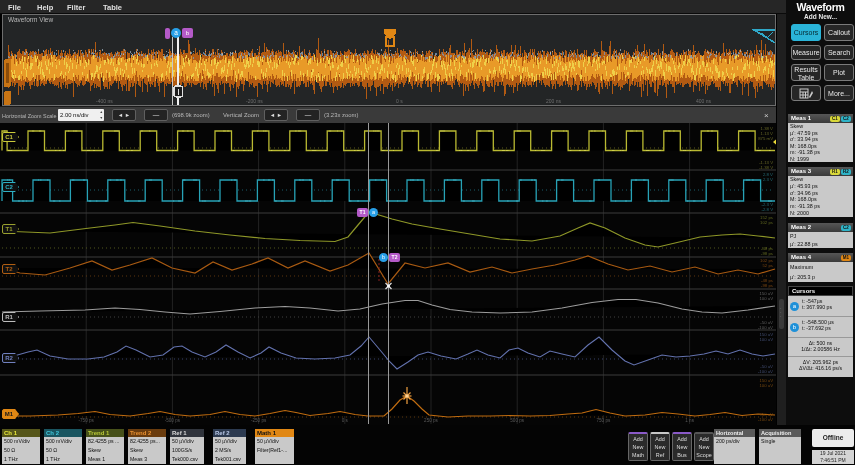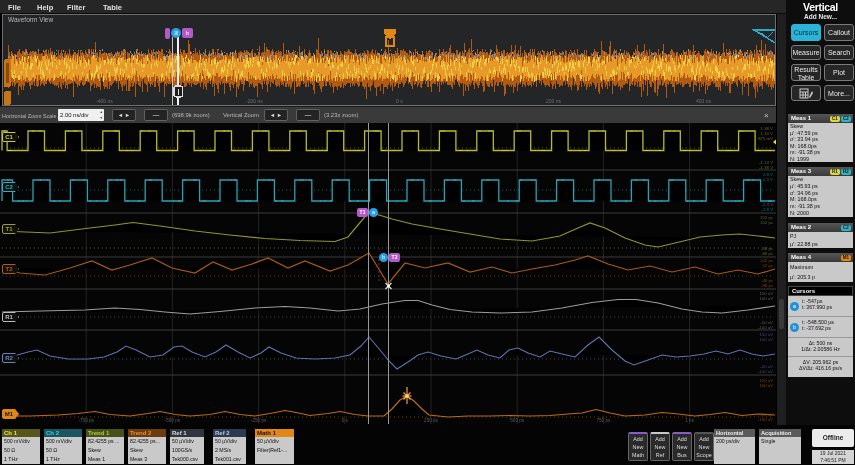--- a/index.html
+++ b/index.html
@@ -154,21 +154,21 @@
 <div class="abs" style="left:389px;top:130px;width:11px;height:9px;background:#b45ac8;border-radius:2px;color:#fff;font-size:5px;font-weight:bold;text-align:center;line-height:9px">T2</div>
 <svg width="18" height="14" style="position:absolute;left:772px;top:12px">
       <path d="M1 7 L8 1 L8 4.5 L17 4.5 L17 9.5 L8 9.5 L8 13 Z" fill="#e8d838"></path>
     </svg>
 </div>
 <div class="abs" style="left:776px;top:14px;width:10px;height:411px;background:#1f1f1f;border-left:1px solid #000">
     <div style="position:absolute;left:2px;top:285px;width:5px;height:30px;background:#3a3a3a;border-radius:2px"></div>
     <div style="position:absolute;left:3px;top:292px;color:#999;font-size:5px;line-height:4px">·<br>·<br>·</div>
   </div>
 <div class="abs" style="left:786px;top:0;width:69px;height:465px;background:#0d0d0d">
-<div class="abs" style="left:0;top:1px;width:69px;text-align:center;color:#fff;font-size:10.5px;font-weight:bold;letter-spacing:-0.3px">Vertical</div>
+<div class="abs" style="left:0;top:1px;width:69px;text-align:center;color:#fff;font-size:10.5px;font-weight:bold;letter-spacing:-0.3px">Waveform</div>
 <div class="abs" style="left:0;top:13px;width:69px;text-align:center;color:#e8e8e8;font-size:6.5px;font-weight:bold">Add New...</div>
 <div class="btn" style="left:5px;top:24px;width:30px;height:17px;background:#2ab4d8;color:#062830;line-height:16px;border-color:#2ab4d8">Cursors</div>
 <div class="btn" style="left:38px;top:24px;width:30px;height:17px;line-height:16px">Callout</div>
 <div class="btn" style="left:5px;top:45px;width:30px;height:15px;line-height:14px">Measure</div>
 <div class="btn" style="left:38px;top:45px;width:30px;height:15px;line-height:14px">Search</div>
 <div class="btn" style="left:5px;top:64px;width:30px;height:17px;line-height:8px;padding-top:1px">Results<br>Table</div>
 <div class="btn" style="left:38px;top:64px;width:30px;height:17px;line-height:16px">Plot</div>
 <div class="btn" style="left:5px;top:85px;width:30px;height:16px"><svg width="14" height="11" style="margin-top:2px">
         <rect x="1" y="1" width="8" height="9" fill="none" stroke="#ccc" stroke-width="1"></rect>
         <line x1="1" y1="4" x2="9" y2="4" stroke="#ccc"></line>

